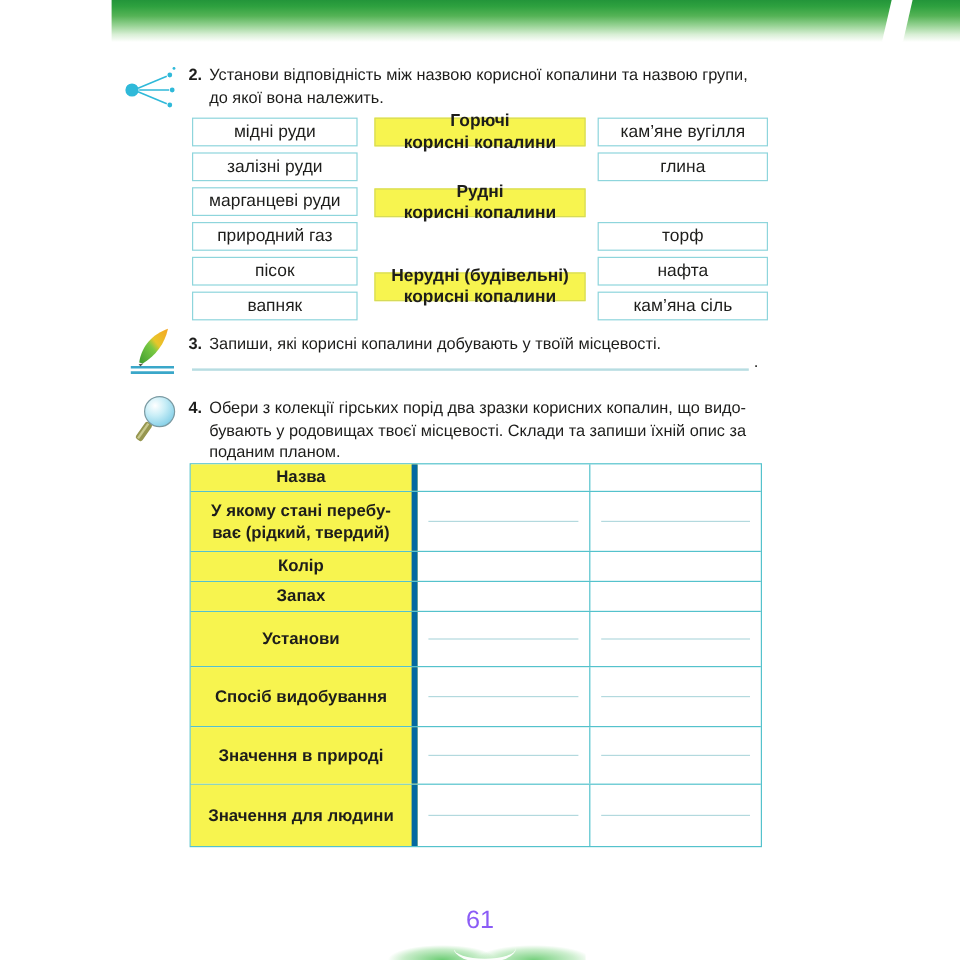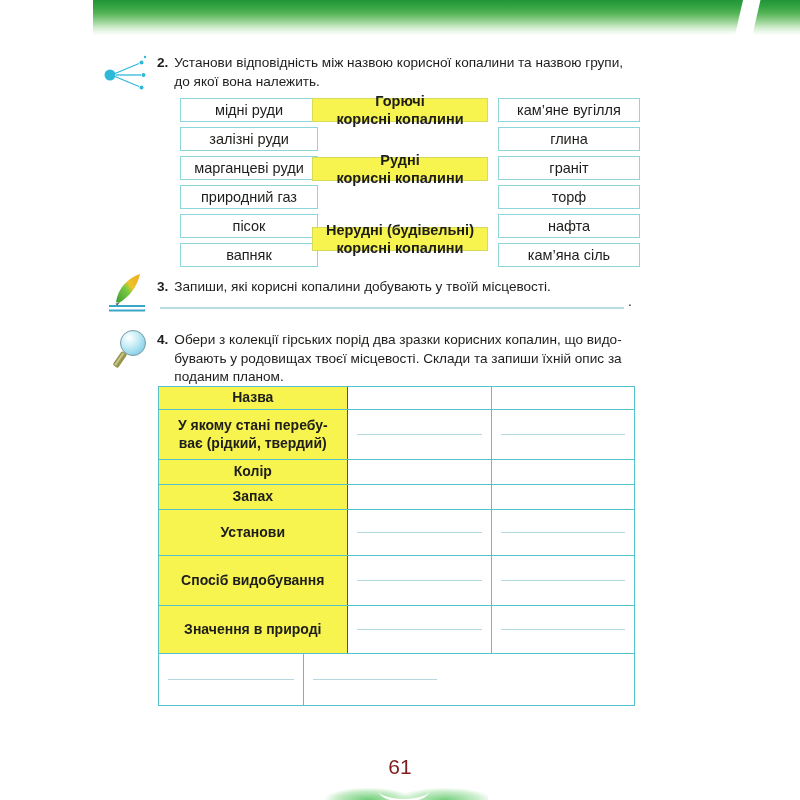--- a/index.html
+++ b/index.html
@@ -26,55 +26,55 @@
     position:absolute; border:1px solid #8ed5dc; background:#ffffff;
     display:flex; align-items:center; justify-content:center;
     font-size:14.5px; height:24px;
   }
   .gbox {
     position:absolute; border:1px solid #d6db59; background:#f7f44f;
     display:flex; align-items:center; justify-content:center; text-align:center;
     font-size:14.5px; font-weight:bold; line-height:18px; white-space:pre-line;
     width:176px; height:24px; left:312px;
   }
-  .colL { left:160px; width:138px;margin-left:20px; }
+  .colL { left:160px; width:138px; }
   .colR { left:498px; width:142px; }
   
   .answer-row {
     position:absolute; left:160px; top:293px; width:472px;
     display:flex; align-items:flex-end; font-size:14px;
   }
   .answer-line { flex:1; height:15px; border-bottom:2px solid #b7dde2; }
   .answer-period { margin-left:4px; }
   
   .minerals-table {
     position:absolute; left:158px; top:386px; width:477px;
     border:1px solid #54c2cc; background:#ffffff;
   }
   .trow { display:flex; border-bottom:1px solid #54c2cc; }
   .trow:last-child { border-bottom:none; }
   .tlabel {
-    width:189px; background:#f7f44f; border-right:1px solid #0369a1;
+    width:189px; background:#f7f44f; border-right:5px solid #0369a1;
     display:flex; align-items:center; justify-content:center; text-align:center;
     font-weight:bold; font-size:14px; line-height:17.5px; white-space:pre-line;
     padding:1px 4px;
   }
   .tcell {
     width:145px; border-right:1px solid #54c2cc;
     display:flex; flex-direction:column; justify-content:center;
     padding:0 9px;
   }
   .tcell:last-child { width:142px; border-right:none; }
   .tcell .wline { width:100%; border-bottom:1.5px solid #b3d9de; }
   .h23{height:23px} .h50{height:50px} .h25{height:25px} .h46{height:46px}
   .h48{height:48px} .h51{height:51px}
   
   .page-number {
     position:absolute; left:0; top:755px; width:800px; text-align:center;
-    font-size:21px; color:#7f1d1d;
+    font-size:21px; color:#8b5cf6;
   }
   .bottom-deco { position:absolute; left:322px; top:786px; width:166px; height:14px;
     background:
       radial-gradient(ellipse 58px 16px at 28% 100%, rgba(92,199,101,0.9) 0%, rgba(130,214,134,0.45) 55%, rgba(255,255,255,0) 78%),
       radial-gradient(ellipse 62px 16px at 74% 100%, rgba(92,199,101,0.85) 0%, rgba(130,214,134,0.4) 55%, rgba(255,255,255,0) 78%);
   }
   .deco-arc {
     position:absolute; left:56px; top:-8px; width:52px; height:24px;
     border-radius:50%; border-bottom:3px solid rgba(255,255,255,0.95);
   }
@@ -117,21 +117,20 @@
 
   <div class="gbox" style="top:98px">Горючі
 корисні копалини</div>
   <div class="gbox" style="top:157px">Рудні
 корисні копалини</div>
   <div class="gbox" style="top:227px">Нерудні (будівельні)
 корисні копалини</div>
 
   <div class="mbox colR" style="top:98px">кам’яне вугілля</div>
   <div class="mbox colR" style="top:127px">глина</div>
-  <div class="mbox colR" style="top:156px">граніт</div>
   <div class="mbox colR" style="top:185px">торф</div>
   <div class="mbox colR" style="top:214px">нафта</div>
   <div class="mbox colR" style="top:243px">кам’яна сіль</div>
 
   <div class="abs-icon" style="left:106px; top:272px;">
     <svg width="42" height="44" viewBox="0 0 42 44">
       <defs>
         <linearGradient id="qg" x1="1" y1="0" x2="0" y2="1">
           <stop offset="0" stop-color="#f5a623"></stop>
           <stop offset="0.4" stop-color="#e8c62a"></stop>
@@ -257,20 +256,21 @@
           <span></span>
           <div class="wline"></div>
         </div>
       <div class="tcell">
           <span></span>
           <div class="wline"></div>
         </div>
     </div>
 
     <div class="trow h51">
+      <div class="tlabel">Значення для людини</div>
       <div class="tcell">
           <span></span>
           <div class="wline"></div>
         </div>
       <div class="tcell">
           <span></span>
           <div class="wline"></div>
         </div>
     </div>
 

